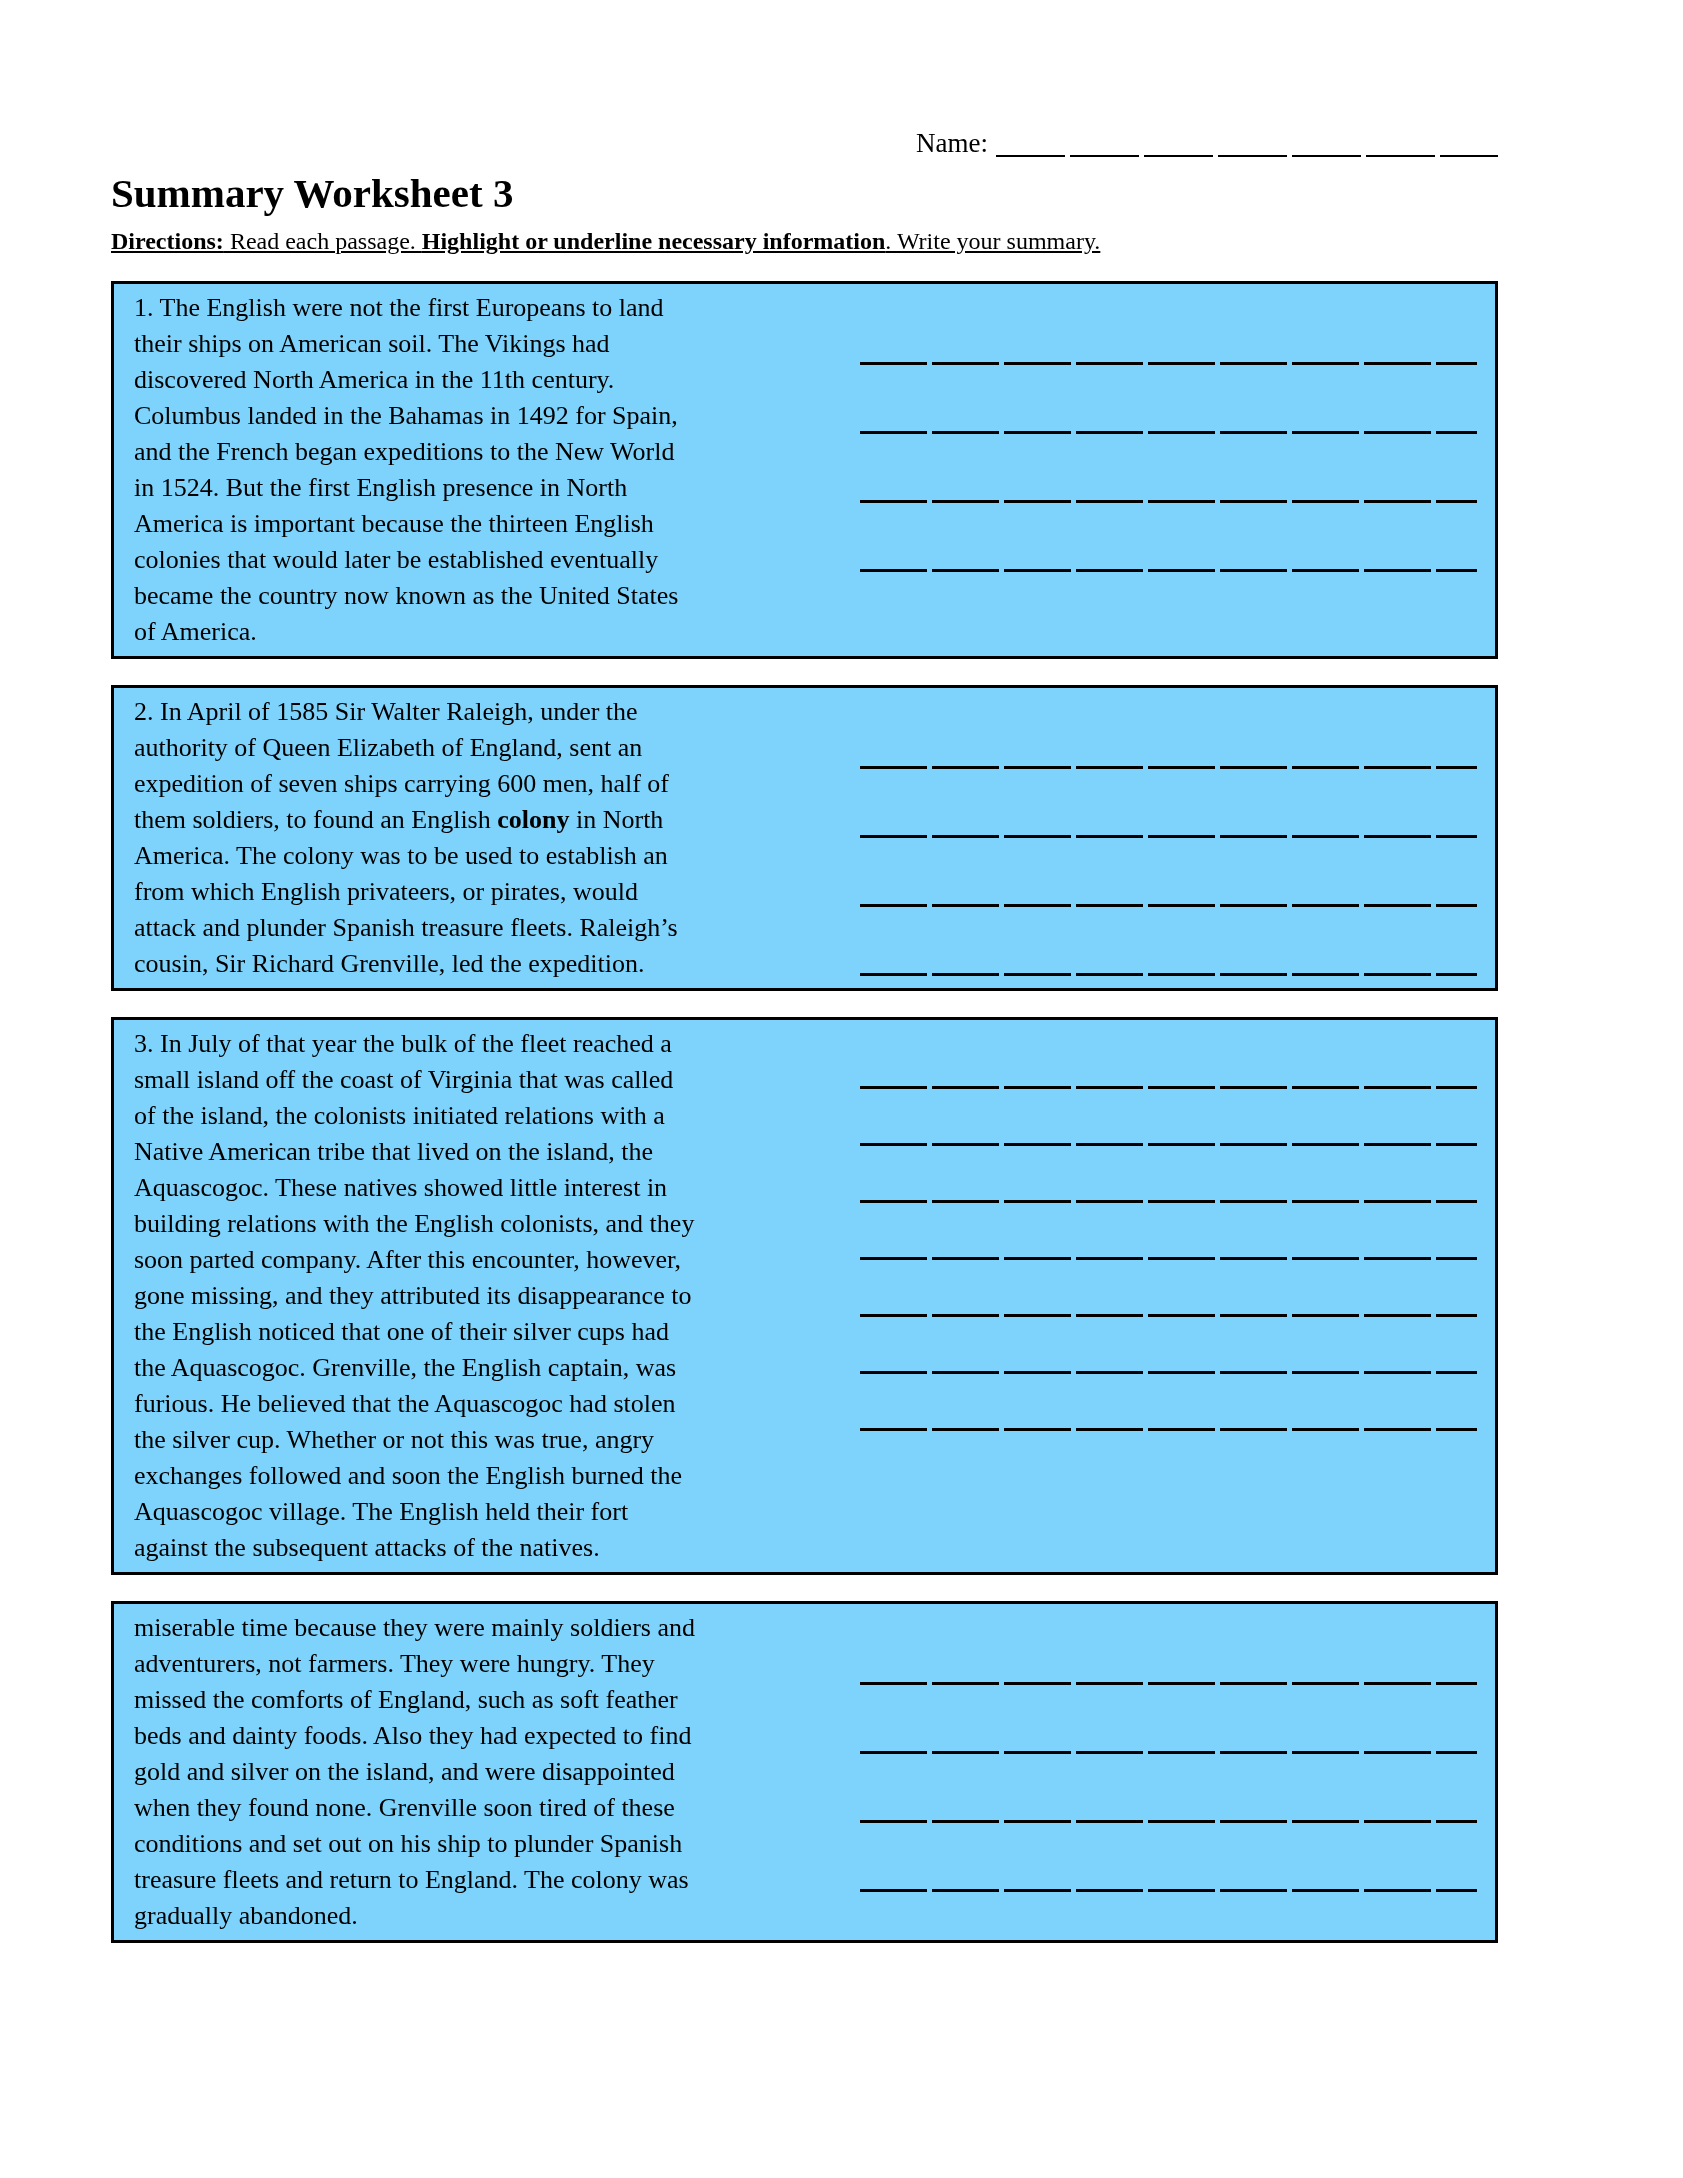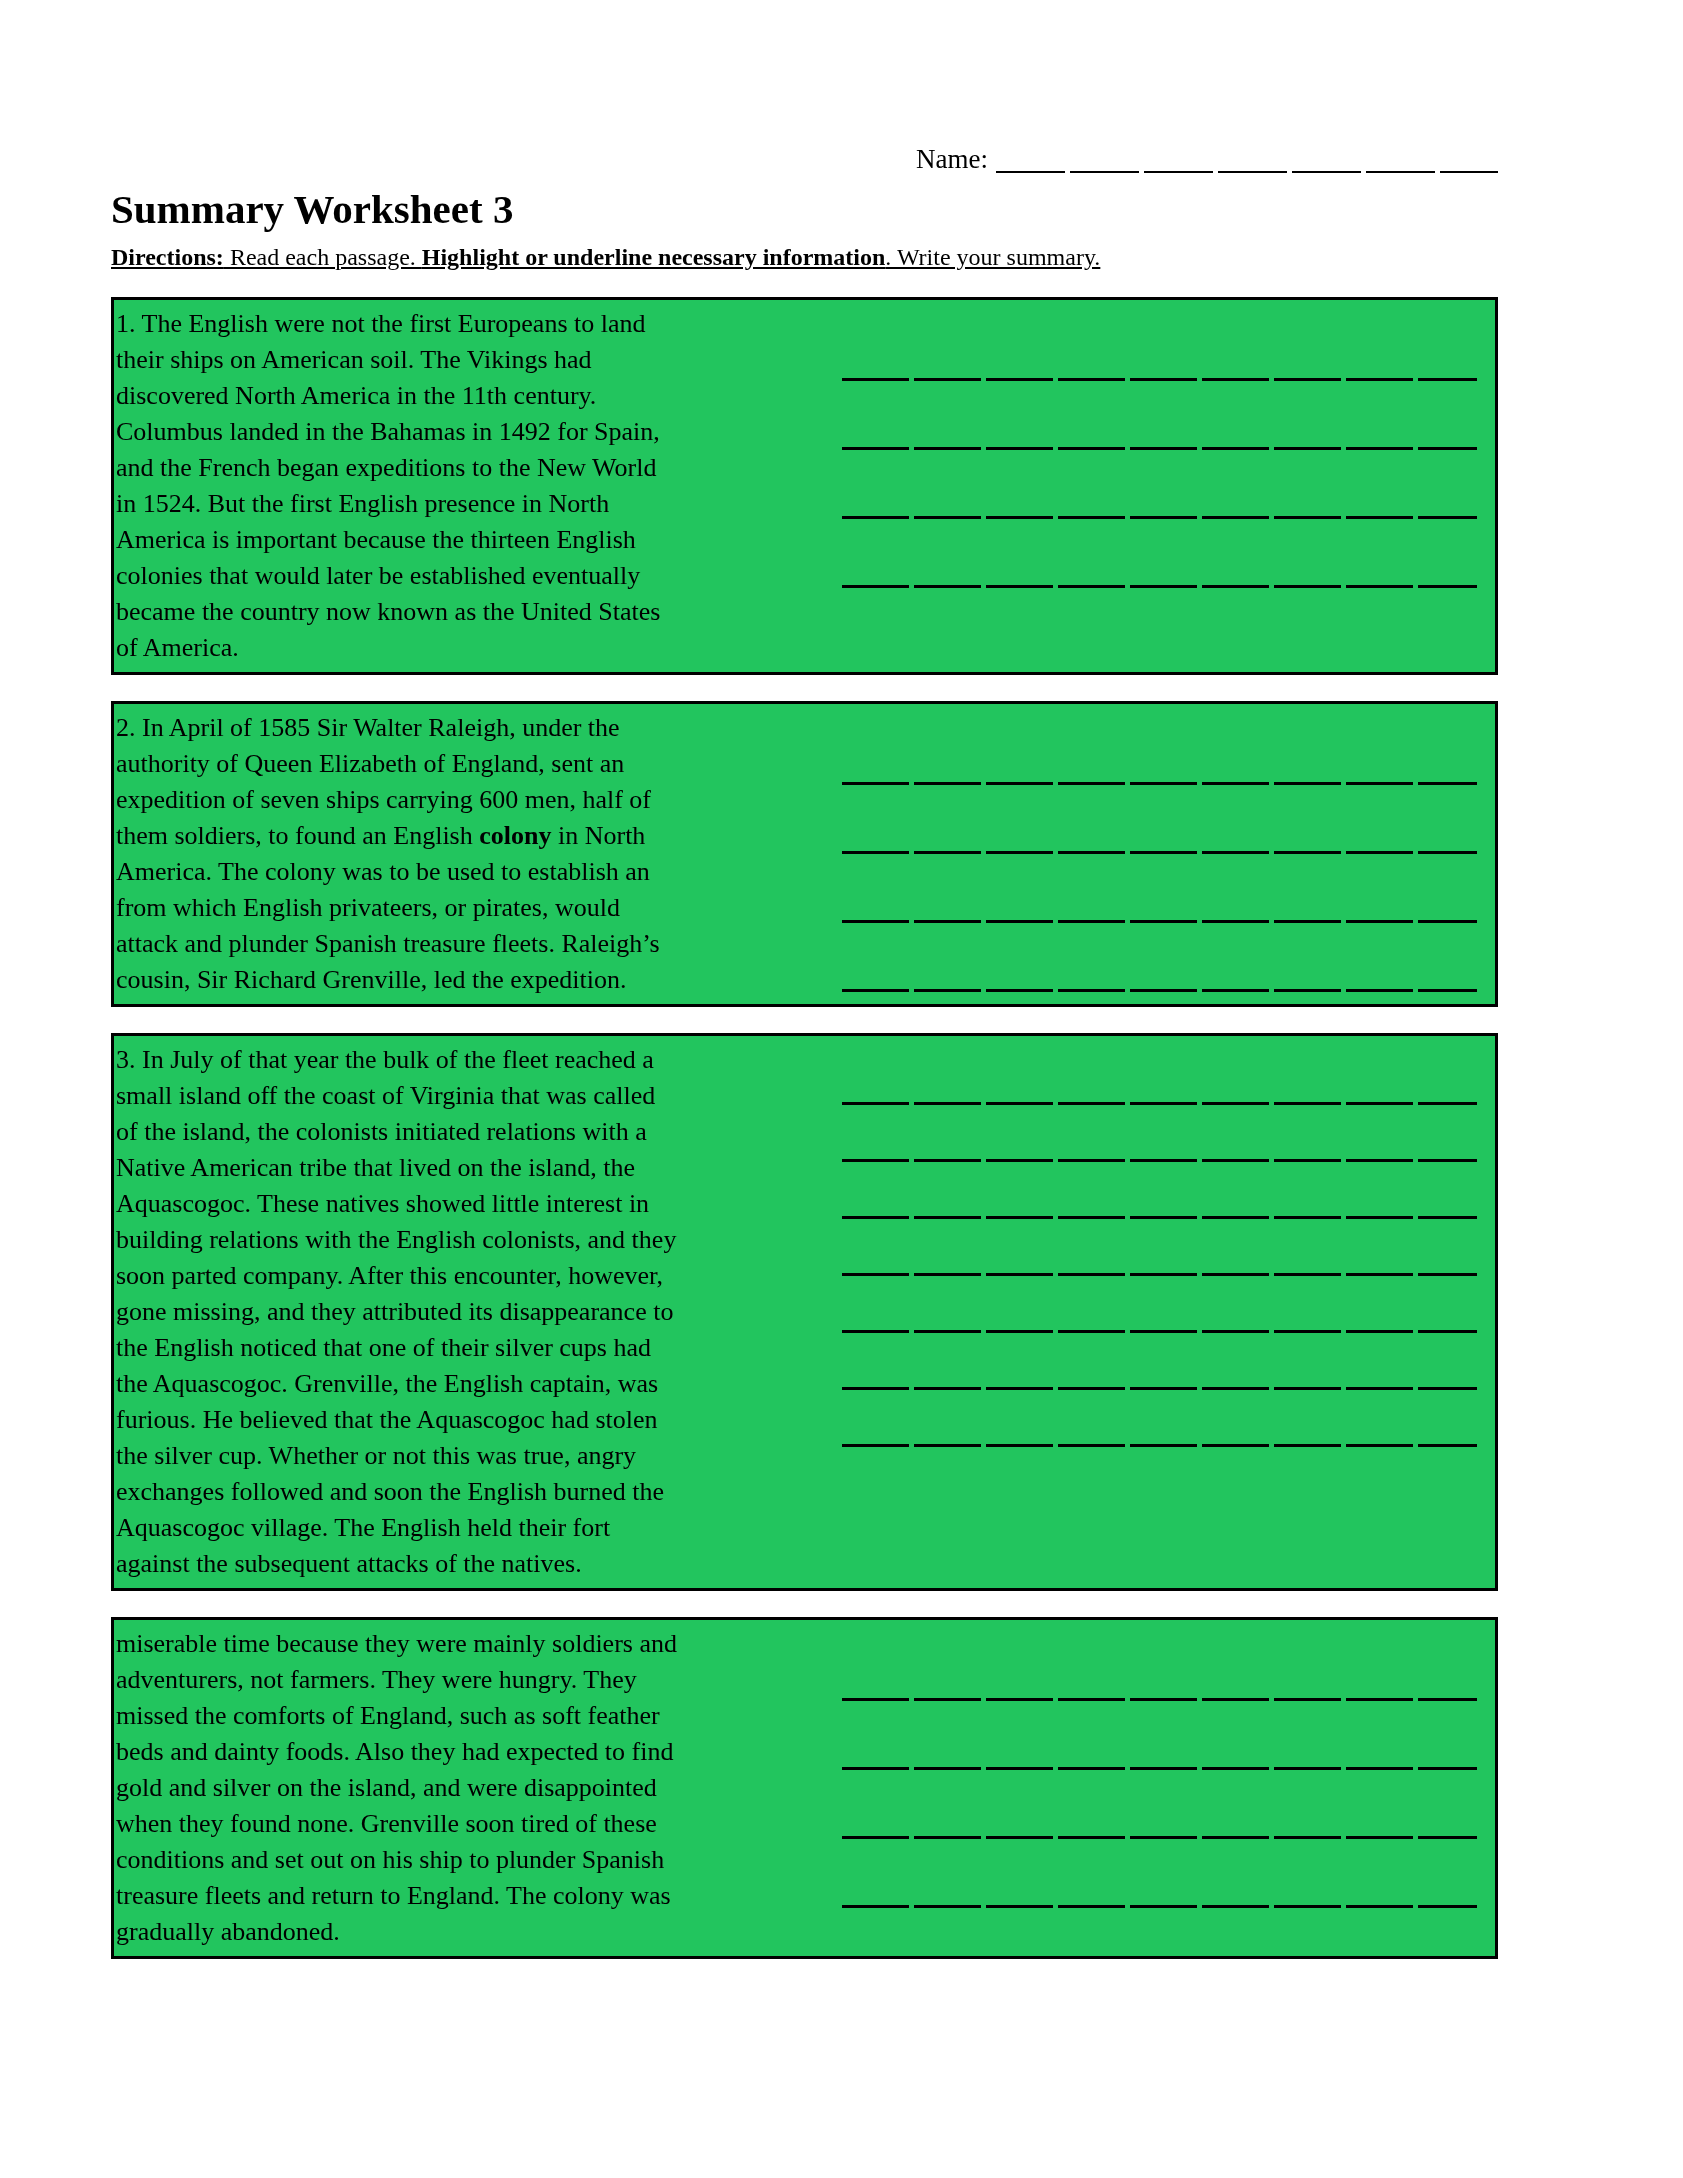--- a/index.html
+++ b/index.html
@@ -4,21 +4,20 @@
 <style>
   html,body{margin:0;padding:0;background:#ffffff;}
   body{width:1683px;height:2178px;position:relative;}
   .page{
     box-sizing:border-box;
     width:1683px;height:1724px;
     padding:127px 185px 40px 111px;
     font-family:"Liberation Serif","DejaVu Serif",serif;
     color:#000;
     background:#ffffff;
-    margin-top:16px;
   }
   .name-row{
     display:flex;align-items:flex-end;
     margin-left:805px;
     font-size:27px;line-height:32px;
   }
   .name-label{flex:none;padding-right:8px;}
   .name-line{
     flex:1;height:30px;position:relative;
   }
@@ -34,22 +33,22 @@
     font-size:24px;line-height:36px;
     margin:6px 0 22px 0;
     text-decoration:underline;
   }
   .directions b,.directions span{white-space:pre-wrap;}
   .passage-box{
     display:flex;
     box-sizing:border-box;
     border:3px solid #000;
     margin-bottom:26px;
-    padding:6px 18px 6px 2px;
-    background:#22c55e;
+    padding:6px 18px 6px 20px;
+    background:#7dd3fc;
   }
   .passage{
     flex:none;width:698px;
     font-size:26px;line-height:36px;
   }
   .pline{white-space:pre;}
   .answer-lines{
     flex:1;margin-left:28px;padding-top:6px;
   }
   .write-line{height:69px;position:relative;}

